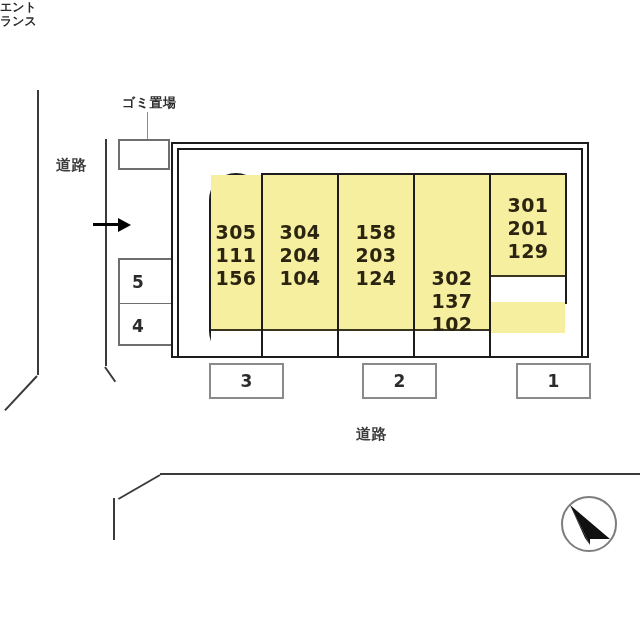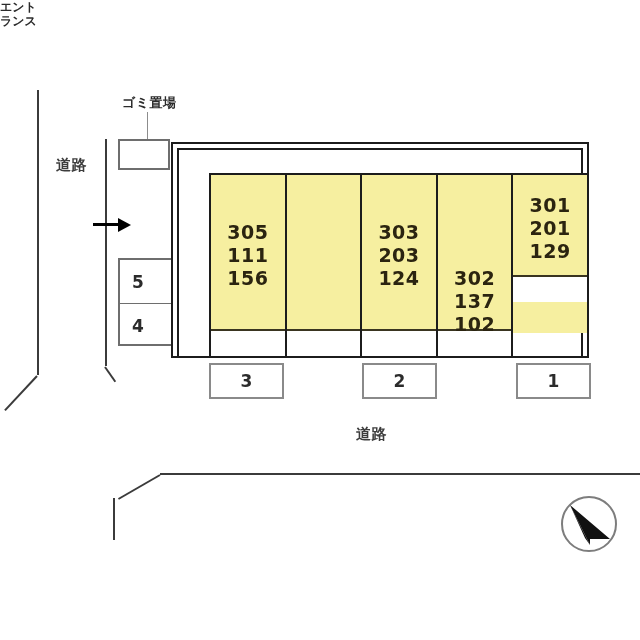--- a/index.html
+++ b/index.html
@@ -220,38 +220,43 @@
     <div class="cell" style="height:43px;">
       <span class="stall-num">4</span>
     </div>
   </div>
 
   <div class="building-outer" style="left:171px; top:142px; width:418px; height:216px;"></div>
   <div class="building-inner" style="left:177px; top:148px; width:406px; height:210px;"></div>
 
   <div class="unit-row" style="left:209px; top:173px; width:380px; height:185px;">
 
-  <div class="unit" style="width: 78px; height: 185px;">
+  <div class="unit" style="width: 54px; height: 185px; border-radius: 27px;">
         <div class="fill" style="height: 158px;"></div>
         <div class="balcony" style="height: 27px;"></div>
         <div class="unit-nums" style="margin-bottom: 20px;">
           <div>305</div>
           <div>111</div>
           <div>156</div>
         </div>
       </div>
       <div class="unit" style="width: 78px; height: 185px;">
         <div class="fill" style="height: 158px;"></div>
         <div class="balcony" style="height: 27px;"></div>
+        <div class="unit-nums" style="margin-bottom: 20px;">
+          <div>304</div>
+          <div>204</div>
+          <div>104</div>
+        </div>
       </div>
       <div class="unit" style="width: 78px; height: 185px;">
         <div class="fill" style="height: 158px;"></div>
         <div class="balcony" style="height: 27px;"></div>
         <div class="unit-nums" style="margin-bottom: 20px;">
-          <div>303</div>
+          <div>158</div>
           <div>203</div>
           <div>124</div>
         </div>
       </div>
       <div class="unit" style="width: 78px; height: 185px; justify-content: flex-end;">
         <div class="fill" style="height: 158px;"></div>
         <div class="balcony" style="height: 27px;"></div>
         <div class="unit-nums" style="margin-bottom: 20px;">
           <div>302</div>
           <div>137</div>

